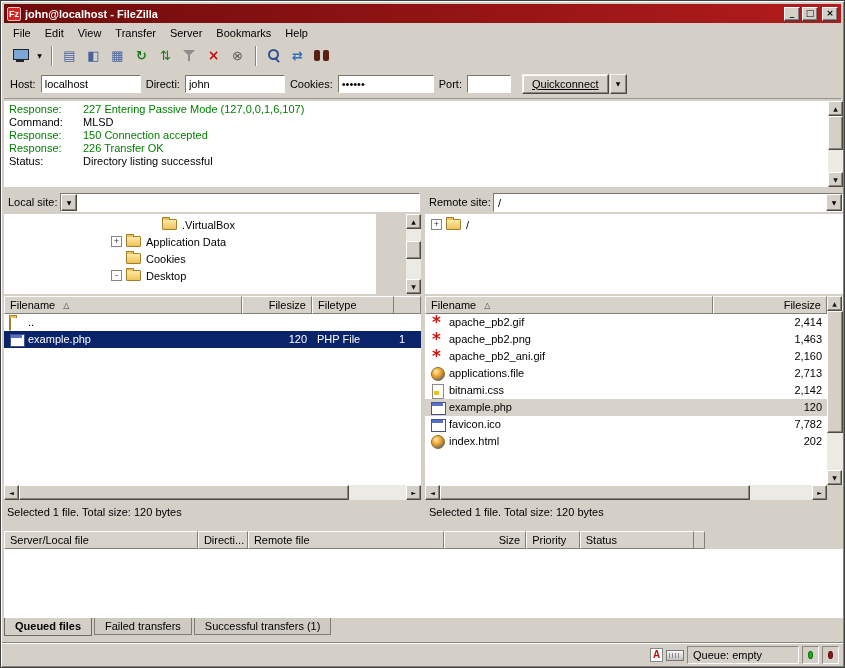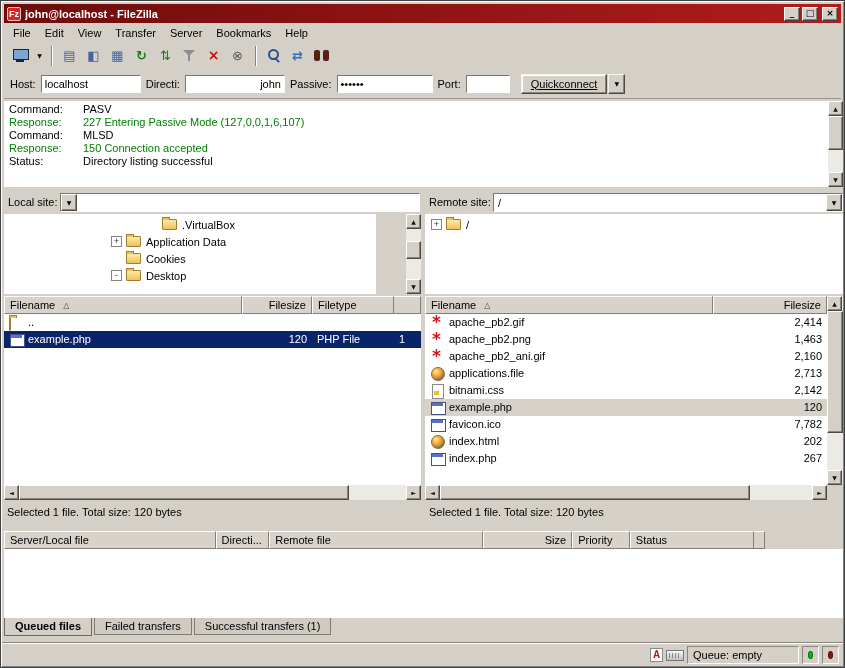--- a/index.html
+++ b/index.html
@@ -176,34 +176,34 @@
       </span>
     <span class="tbtn">
         <span class="binoc"></span>
       </span>
   </div>
 
   <div class="qcbar">
     <span class="qc-label">Host:</span>
     <input class="qc-input" style="width: 100px;" value="localhost">
     <span class="qc-label">Directi:</span>
-    <input class="qc-input" style="width: 100px; text-align: right;" value="john">
-    <span class="qc-label">Passive:</span>
+    <input class="qc-input" style="width: 100px;" value="john">
+    <span class="qc-label">Cookies:</span>
     <input class="qc-input" style="width: 96px;" value="••••••">
     <span class="qc-label">Port:</span>
     <input class="qc-input" style="width: 44px;" value="">
     <span class="qc-btn" style="margin-left:6px">Quickconnect</span>
     <span class="qc-caret" style="margin-left:-4px">▼</span>
   </div>
 
   <div class="log">
-    <div class="log-line"><span class="log-label">Command:</span><span>PASV</span></div>
     <div class="log-line resp"><span class="log-label">Response:</span><span>227 Entering Passive Mode (127,0,0,1,6,107)</span></div>
     <div class="log-line"><span class="log-label">Command:</span><span>MLSD</span></div>
     <div class="log-line resp"><span class="log-label">Response:</span><span>150 Connection accepted</span></div>
+    <div class="log-line resp"><span class="log-label">Response:</span><span>226 Transfer OK</span></div>
     <div class="log-line"><span class="log-label">Status:</span><span>Directory listing successful</span></div>
   </div>
   <div class="vscroll" style="left:827px;top:100px;height:86px">
     <span class="sbtn">▲</span>
     <span class="vtrack">
         <span class="vthumb" style="top:0;height:34px"></span>
       </span>
     <span class="sbtn">▼</span>
   </div>
 
@@ -355,45 +355,38 @@
         </span>
         <span class="fcell rc2 num">7,782</span>
       </div>
     <div class="frow">
         <span class="fcell rc1">
           <span class="fi fi-globe"></span>
           <span>index.html</span>
         </span>
         <span class="fcell rc2 num">202</span>
       </div>
-    <div class="frow">
-        <span class="fcell rc1">
-          <span class="fi fi-win"></span>
-          <span>index.php</span>
-        </span>
-        <span class="fcell rc2 num">267</span>
-      </div>
   </div>
   <div class="vscroll" style="left:826px;top:295px;height:189px;width:16px">
     <span class="sbtn">▲</span>
     <span class="vtrack">
         <span class="vthumb" style="top:0;height:122px;width:16px"></span>
       </span>
     <span class="sbtn">▼</span>
   </div>
   <div class="hscroll" style="left:424px;top:484px;width:402px">
     <span class="sbtn">◄</span>
     <span class="htrack">
         <span class="hthumb" style="left:0;width:310px"></span>
       </span>
     <span class="sbtn">►</span>
   </div>
   <span class="fstatus" style="left:428px;top:505px">Selected 1 file. Total size: 120 bytes</span>
 
-  <div class="qheader" style="left:3px;top:530px;width:761px">
+  <div class="qheader" style="left:3px;top:530px;width:701px">
     <span class="hcell qc1">Server/Local file</span>
     <span class="hcell qc2">Directi...</span>
     <span class="hcell qc3">Remote file</span>
     <span class="hcell qc4" style="justify-content:flex-end">Size</span>
     <span class="hcell qc5">Priority</span>
     <span class="hcell qc6">Status</span>
     <span class="hcell qcf hfill"></span>
   </div>
   <div class="qbody"></div>
   <div class="tabs">

